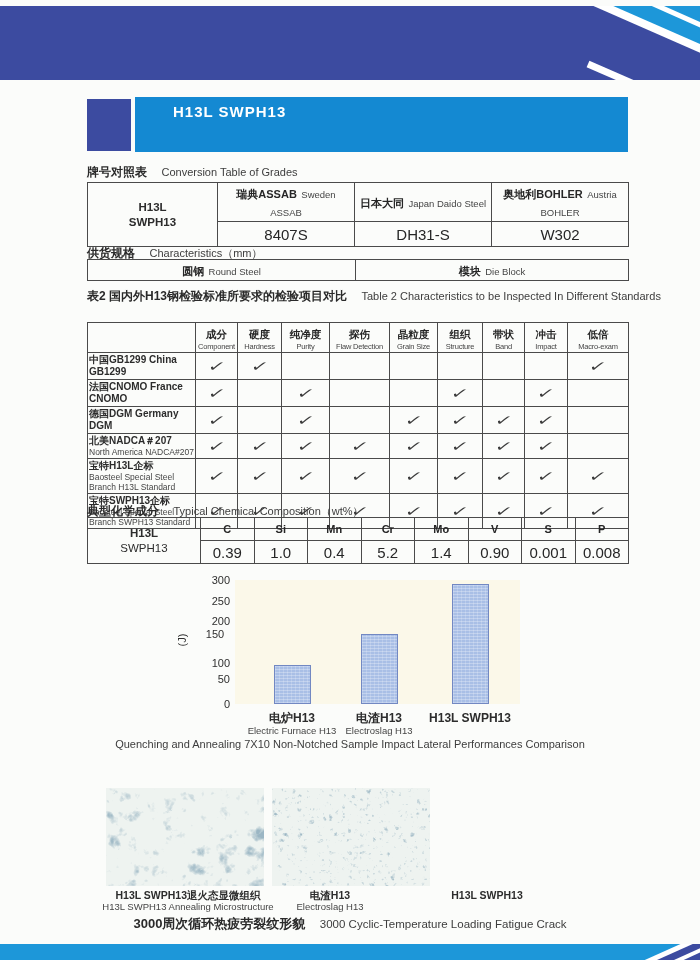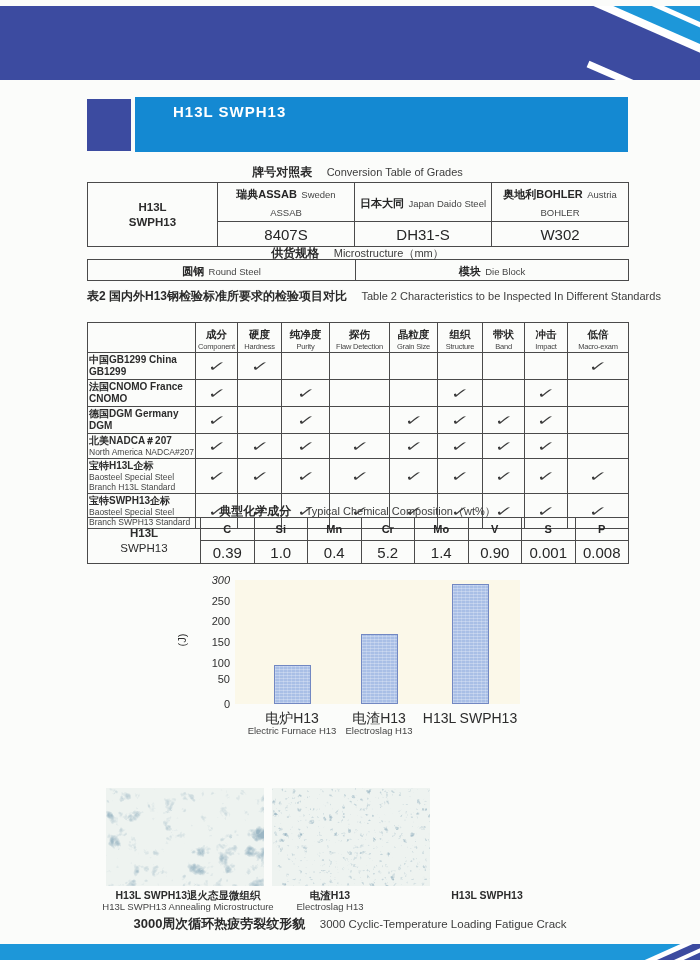--- a/index.html
+++ b/index.html
@@ -19,21 +19,21 @@
   
   .title-square{left:87px;top:99px;width:44px;height:52px;background:#3c4ba0;}
   .title-band{left:135px;top:97px;width:493px;height:55px;background:#1489d2;color:#fff;
     padding:6px 0 0 38px;box-sizing:border-box;}
   .title-line1{font-size:15px;font-weight:bold;letter-spacing:1px;line-height:18px;}
   .title-line2{line-height:26px;white-space:nowrap;}
   .title-cn{font-size:17.5px;font-weight:bold;letter-spacing:1px;}
   .title-en{font-size:13.5px;font-weight:bold;margin-left:8px;}
 
   
-  .sec-title{left:87px;width:541px;text-align:center;white-space:nowrap;}
+  .sec-title{left:87px;width:541px;white-space:nowrap;}
   .sec-cn{font-size:12px;font-weight:bold;color:#2a2a2a;}
   .sec-en{font-size:11px;color:#3d3d3d;margin-left:10px;}
 
   
   table{border-collapse:collapse;table-layout:fixed;}
   td{border:1px solid #4a4a4a;text-align:center;vertical-align:middle;padding:1px 2px;box-sizing:border-box;}
   .cellcn{font-size:11px;font-weight:bold;color:#262626;}
   .cellen{font-size:9.5px;color:#454545;}
   .cellval{font-size:15px;color:#262626;}
   .rowspan-grade{font-size:11.5px;font-weight:bold;line-height:15px;}
@@ -58,21 +58,21 @@
 
   
   .chart{left:180px;top:572px;width:360px;height:162px;}
   .chart-plot{position:absolute;left:55px;top:8px;width:285px;height:124px;background:#fbf8e9;}
   .ytick{position:absolute;right:310px;font-size:11px;color:#2f2f2f;text-align:right;width:30px;}
   .ylab{position:absolute;left:-4px;top:62px;font-size:11px;color:#2f2f2f;transform:rotate(-90deg);}
   .bar{position:absolute;bottom:0;width:37px;background:#a9bfe6;border:1px solid #7288c2;box-sizing:border-box;
        background-image:repeating-linear-gradient(0deg,rgba(255,255,255,.28) 0 1px,transparent 1px 3px),
                         repeating-linear-gradient(90deg,rgba(255,255,255,.18) 0 1px,transparent 1px 4px);}
   .cat{position:absolute;top:140px;width:110px;text-align:center;}
-  .cat .cn{font-size:14px;font-weight:normal;display:block;line-height:13px;}
+  .cat .cn{font-size:12px;font-weight:bold;display:block;line-height:13px;}
   .cat .en{font-size:9.5px;color:#454545;display:block;line-height:11px;}
 
   .chart-cap{left:60px;top:737px;width:580px;text-align:center;}
   .chart-cap .cn{font-size:12.5px;font-weight:bold;display:block;line-height:15px;color:#2a2a2a;}
   .chart-cap .en{font-size:11px;color:#3d3d3d;display:block;line-height:14px;}
 
   
   .micro-strip{left:106px;top:788px;width:490px;height:98px;display:flex;gap:8px;}
   .micro{position:relative;width:158px;height:98px;}
   .micro svg{display:block;}
@@ -139,21 +139,21 @@
     <tr>
       <td class="cellval">8407S</td>
       <td class="cellval">DH31-S</td>
       <td class="cellval">W302</td>
     </tr>
   </tbody>
 </table>
 
 <div class="abs sec-title" style="top:243px">
   <span class="sec-cn">供货规格</span>
-  <span class="sec-en">Microstructure（mm）</span>
+  <span class="sec-en">Characteristics（mm）</span>
 </div>
 <table class="abs spec-table">
   <colgroup>
       <col style="width:268px">
       <col style="width:273px">
     </colgroup>
   <tbody>
     <tr>
       <td>
         <span class="cellcn">圆钢</span>
@@ -337,40 +337,41 @@
   <div class="ylab">(J)</div>
   <div class="chart-plot" id="plot">
       <div class="bar" style="left: 39px; height: 39px;"></div>
       <div class="bar" style="left: 126px; height: 70px;"></div>
       <div class="bar" style="left: 217px; height: 120px;"></div>
     </div>
   <div id="ticks">
       <div class="ytick" style="top: 126px;">0</div>
       <div class="ytick" style="top: 101px;">50</div>
       <div class="ytick" style="top: 84.6667px;">100</div>
-      <div class="ytick" style="top: 64px;">150</div>
+      <div class="ytick" style="top: 56px; text-align: center;">150</div>
       <div class="ytick" style="top: 43.3333px;">200</div>
       <div class="ytick" style="top: 22.6667px;">250</div>
-      <div class="ytick" style="top: 2px; font-style: italic;">300</div>
+      <div class="ytick" style="top: 2px;">300</div>
     </div>
   <div id="cats">
       <div class="cat" style="left: 57px;">
         <span class="cn">电炉H13</span>
         <span class="en">Electric Furnace H13</span>
       </div>
       <div class="cat" style="left: 144px;">
         <span class="cn">电渣H13</span>
         <span class="en">Electroslag H13</span>
       </div>
       <div class="cat" style="left: 235px;">
         <span class="cn">H13L SWPH13</span>
       </div>
     </div>
 </div>
 <div class="abs chart-cap">
+  <span class="en">Quenching and Annealing 7X10 Non-Notched Sample Impact Lateral Performances Comparison</span>
 </div>
 
 <div class="abs micro-strip">
   <div class="micro">
     <svg width="158" height="98" viewBox="0 0 158 98">
       <filter id="mf2" x="0" y="0" width="100%" height="100%">
         <feTurbulence type="turbulence" baseFrequency="0.055" numOctaves="3" seed="11"></feTurbulence>
         <feColorMatrix type="matrix" values="0 0 0 0 0.33  0 0 0 0 0.47  0 0 0 0 0.55  1.4 1.4 1.4 0 -1.5"></feColorMatrix>
       </filter>
       <rect width="158" height="98" fill="#eef3f0"></rect>

